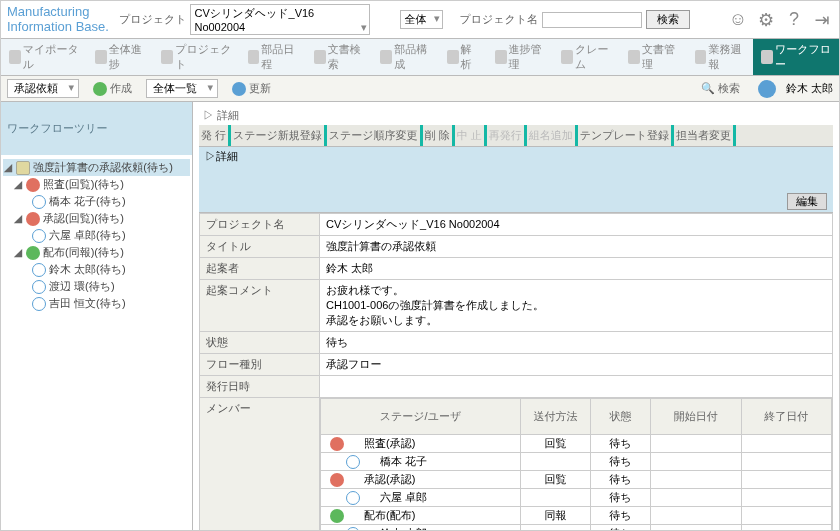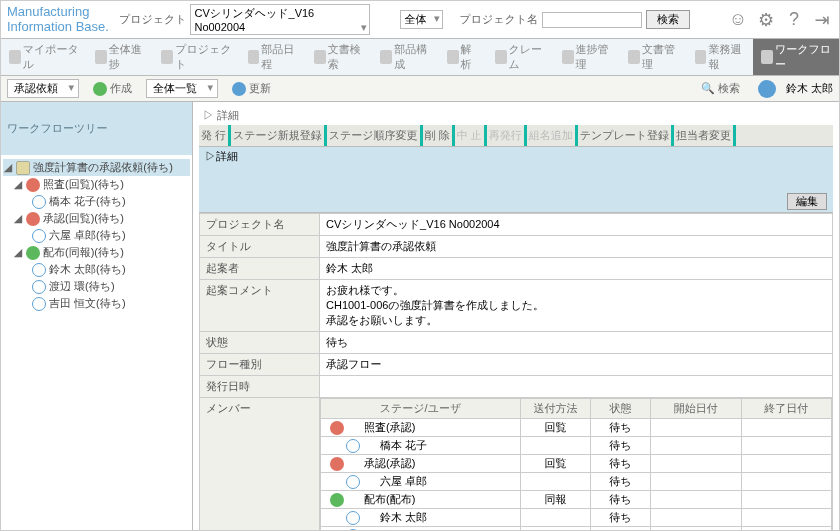--- a/index.html
+++ b/index.html
@@ -10,21 +10,21 @@
 .hdr-label { margin-left: 10px; color: #666; }
 .hdr-select { border: 1px solid #bbb; padding: 1px 16px 1px 3px; background: #fff; position: relative; }
 .hdr-select::after { content: '▾'; position: absolute; right: 3px; color: #888; }
 .hdr-input { border: 1px solid #bbb; padding: 1px 3px; background: #fff; }
 .hdr-btn { border: 1px solid #999; padding: 1px 10px; background: #eee; margin-left: 4px; }
 .hdr-icons { margin-left: auto; display: flex; gap: 6px; }
 .hdr-icon { width: 22px; height: 22px; display: flex; align-items: center; justify-content: center; color: #888; font-size: 18px; }
 
 .toolbar { display: flex; background: #eef4f8; border-bottom: 1px solid #bbb; }
 .tool-item { padding: 3px 8px; color: #888; display: flex; align-items: center; gap: 2px; }
-.tool-item.on { background: #737373; color: #fff; justify-content: flex-end; }
+.tool-item.on { background: #0f766e; color: #fff; justify-content: flex-end; }
 .tool-ic { width: 14px; height: 14px; display: inline-block; background: #ccc; border-radius: 2px; }
 
 .subbar { display: flex; align-items: center; padding: 3px 6px; background: #f4f4f0; border-bottom: 1px solid #bbb; gap: 6px; }
 .sb-sel { border: 1px solid #bbb; padding: 1px 20px 1px 6px; background: #fff; position: relative; }
 .sb-sel::after { content: '▾'; position: absolute; right: 4px; color: #888; }
 .sb-btn { display: flex; align-items: center; gap: 3px; padding: 1px 8px; color: #666; }
 .sb-ic { width: 14px; height: 14px; border-radius: 50%; display: inline-block; }
 .ic-green { background: #5cb85c; }
 .ic-blue { background: #5a9fd4; }
 .sb-right { margin-left: auto; display: flex; align-items: center; gap: 10px; }
@@ -49,21 +49,21 @@
 .action-tabs { display: flex; border-bottom: 1px solid #bbb; background: #e8e8e2; }
 .atab { padding: 3px 2px; color: #666; border-right: 3px solid #14b8a6; }
 .atab.dis { color: #bbb; }
 .sub-hdr { background: #cde4ef; padding: 2px 6px; display: flex; border-bottom: 1px solid #bbb; }
 .sub-hdr .rbtn { margin-left: auto; border: 1px solid #999; padding: 0 8px; background: #ddd; margin-top: 44px; }
 
 .form-tbl { width: 100%; border-collapse: collapse; }
 .form-tbl td { border: 1px solid #ccc; padding: 3px 6px; vertical-align: top; }
 .form-tbl td.lbl { width: 120px; background: #f0f0ea; color: #555; }
 .mem-tbl { width: 100%; border-collapse: collapse; }
-.mem-tbl th { background: #f0f0ea; border: 1px solid #ccc; padding: 2px 6px; font-weight: normal; color: #666; }
+.mem-tbl th { background: #f0f0ea; border: 1px solid #ccc; padding: 10px 6px; font-weight: normal; color: #666; }
 .mem-tbl td { padding: 1px 6px; }
 .mem-row { display: flex; align-items: center; gap: 17px; }
 </style>
 </head>
 <body>
 
 <div class="header">
   <div>
     <div class="logo">Manufacturing</div>
     <div class="logo">Information Base.</div>
@@ -83,22 +83,22 @@
 </div>
 
 <div class="toolbar" id="toolbar">
     <div class="tool-item"><span class="tool-ic"></span>マイポータル</div>
     <div class="tool-item"><span class="tool-ic"></span>全体進捗</div>
     <div class="tool-item"><span class="tool-ic"></span>プロジェクト</div>
     <div class="tool-item"><span class="tool-ic"></span>部品日程</div>
     <div class="tool-item"><span class="tool-ic"></span>文書検索</div>
     <div class="tool-item"><span class="tool-ic"></span>部品構成</div>
     <div class="tool-item"><span class="tool-ic"></span>解析</div>
+    <div class="tool-item"><span class="tool-ic"></span>進捗管理</div>
     <div class="tool-item"><span class="tool-ic"></span>クレーム</div>
-    <div class="tool-item"><span class="tool-ic"></span>進捗管理</div>
     <div class="tool-item"><span class="tool-ic"></span>文書管理</div>
     <div class="tool-item"><span class="tool-ic"></span>業務週報</div>
     <div class="tool-item on"><span class="tool-ic"></span>ワークフロー</div>
   </div>
 
 <div class="subbar">
   <span class="sb-sel">承認依頼</span>
   <span class="sb-btn">
       <span class="sb-ic ic-green"></span>
       <span>作成</span>

